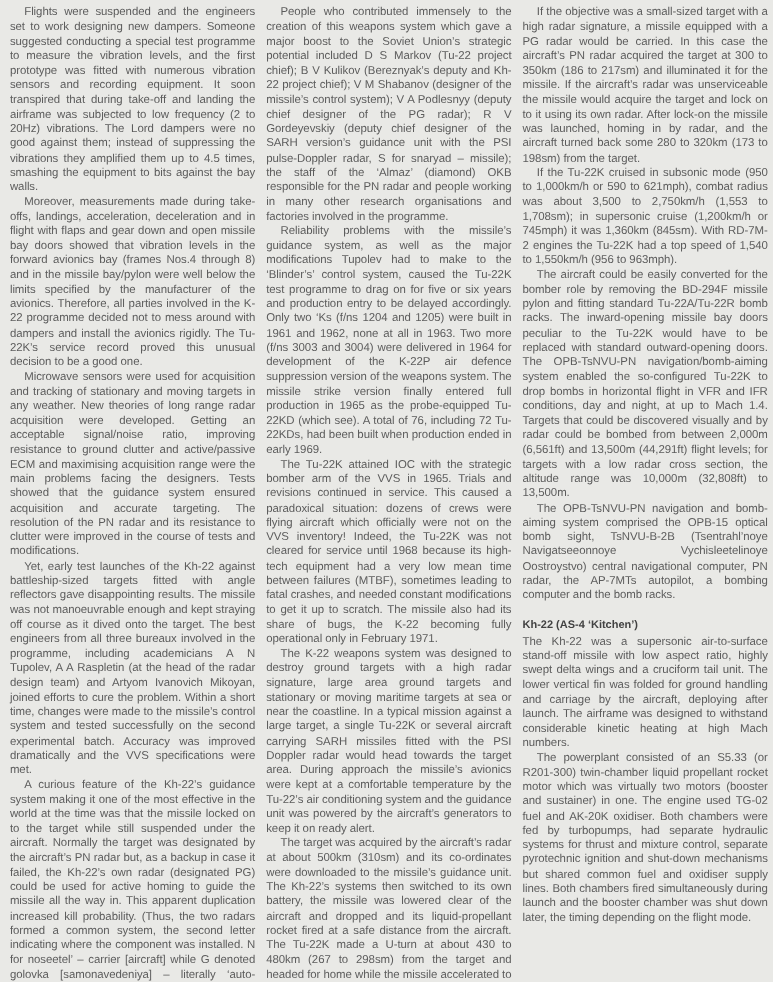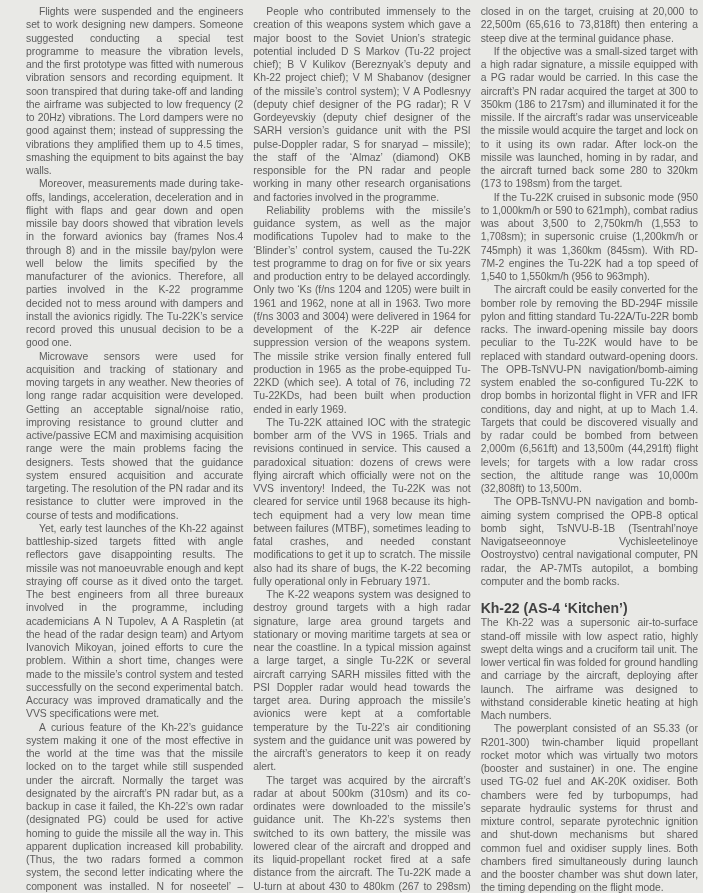--- a/index.html
+++ b/index.html
@@ -9,21 +9,21 @@
   }
   body {
     width: 703px;
     height: 893px;
     overflow: hidden;
   }
   .page {
     box-sizing: border-box;
     width: 703px;
     height: 893px;
-    padding: 5px 5px 0 26px;
+    padding: 5px 5px 0 9px;
     display: flex;
     gap: 10px;
     overflow: hidden;
     background: #e9e9e6;
   }
   .col {
     flex: 1 1 0;
     font-family: "Liberation Sans", sans-serif;
     font-size: 10.4px;
     line-height: 13.25px;
@@ -35,21 +35,21 @@
   }
   .col p {
     margin: 0;
     text-indent: 0;
   }
   .col p.indent {
     text-indent: 13px;
   }
   .section-heading {
     font-family: "Liberation Sans", sans-serif;
-    font-size: 14px;
+    font-size: 10px;
     font-weight: 700;
     color: #424242;
     margin: 14px 0 1px 0;
     text-align: left;
     letter-spacing: 0;
   }
 </style>
 </head>
 <body>
 
@@ -65,23 +65,22 @@
 
   <div class="col">
     <p class="indent">People who contributed immensely to the creation of this weapons system which gave a major boost to the Soviet Union’s strategic potential included D S Markov (Tu-22 project chief); B V Kulikov (Bereznyak’s deputy and Kh-22 project chief); V M Shabanov (designer of the missile’s control system); V A Podlesnyy (deputy chief designer of the PG radar); R V Gordeyevskiy (deputy chief designer of the SARH version’s guidance unit with the PSI pulse-Doppler radar, S for snaryad – missile); the staff of the ‘Almaz’ (diamond) OKB responsible for the PN radar and people working in many other research organisations and factories involved in the programme.</p>
     <p class="indent">Reliability problems with the missile’s guidance system, as well as the major modifications Tupolev had to make to the ‘Blinder’s’ control system, caused the Tu-22K test programme to drag on for five or six years and production entry to be delayed accordingly. Only two ‘Ks (f/ns 1204 and 1205) were built in 1961 and 1962, none at all in 1963. Two more (f/ns 3003 and 3004) were delivered in 1964 for development of the K-22P air defence suppression version of the weapons system. The missile strike version finally entered full production in 1965 as the probe-equipped Tu-22KD (which see). A total of 76, including 72 Tu-22KDs, had been built when production ended in early 1969.</p>
     <p class="indent">The Tu-22K attained IOC with the strategic bomber arm of the VVS in 1965. Trials and revisions continued in service. This caused a paradoxical situation: dozens of crews were flying aircraft which officially were not on the VVS inventory! Indeed, the Tu-22K was not cleared for service until 1968 because its high-tech equipment had a very low mean time between failures (MTBF), sometimes leading to fatal crashes, and needed constant modifications to get it up to scratch. The missile also had its share of bugs, the K-22 becoming fully operational only in February 1971.</p>
     <p class="indent">The K-22 weapons system was designed to destroy ground targets with a high radar signature, large area ground targets and stationary or moving maritime targets at sea or near the coastline. In a typical mission against a large target, a single Tu-22K or several aircraft carrying SARH missiles fitted with the PSI Doppler radar would head towards the target area. During approach the missile’s avionics were kept at a comfortable temperature by the Tu-22’s air conditioning system and the guidance unit was powered by the aircraft’s generators to keep it on ready alert.</p>
     <p class="indent">The target was acquired by the aircraft’s radar at about 500km (310sm) and its co-ordinates were downloaded to the missile’s guidance unit. The Kh-22’s systems then switched to its own battery, the missile was lowered clear of the aircraft and dropped and its liquid-propellant rocket fired at a safe distance from the aircraft. The Tu-22K made a U-turn at about 430 to 480km (267 to 298sm) from the target and headed for home while the missile accelerated to 3,000 to 3,600km/h (1,864 to 2,236mph) and</p>
   </div>
 
   <div class="col">
-    <p>closed in on the target, cruising at 20,000 to 22,500m (65,616 to 73,818ft) then entering a steep dive at the terminal guidance phase.</p>
     <p class="indent">If the objective was a small-sized target with a high radar signature, a missile equipped with a PG radar would be carried. In this case the aircraft’s PN radar acquired the target at 300 to 350km (186 to 217sm) and illuminated it for the missile. If the aircraft’s radar was unserviceable the missile would acquire the target and lock on to it using its own radar. After lock-on the missile was launched, homing in by radar, and the aircraft turned back some 280 to 320km (173 to 198sm) from the target.</p>
     <p class="indent">If the Tu-22K cruised in subsonic mode (950 to 1,000km/h or 590 to 621mph), combat radius was about 3,500 to 2,750km/h (1,553 to 1,708sm); in supersonic cruise (1,200km/h or 745mph) it was 1,360km (845sm). With RD-7M-2 engines the Tu-22K had a top speed of 1,540 to 1,550km/h (956 to 963mph).</p>
     <p class="indent">The aircraft could be easily converted for the bomber role by removing the BD-294F missile pylon and fitting standard Tu-22A/Tu-22R bomb racks. The inward-opening missile bay doors peculiar to the Tu-22K would have to be replaced with standard outward-opening doors. The OPB-TsNVU-PN navigation/bomb-aiming system enabled the so-configured Tu-22K to drop bombs in horizontal flight in VFR and IFR conditions, day and night, at up to Mach 1.4. Targets that could be discovered visually and by radar could be bombed from between 2,000m (6,561ft) and 13,500m (44,291ft) flight levels; for targets with a low radar cross section, the altitude range was 10,000m (32,808ft) to 13,500m.</p>
-    <p class="indent">The OPB-TsNVU-PN navigation and bomb-aiming system comprised the OPB-8 optical bomb sight, TsNVU-B-1B (Tsentrahl’noye Navigatseeonnoye Vychisleetelinoye Oostroystvo) central navigational computer, PN radar, the AP-7MTs autopilot, a bombing computer and the bomb racks.</p>
+    <p class="indent">The OPB-TsNVU-PN navigation and bomb-aiming system comprised the OPB-15 optical bomb sight, TsNVU-B-2B (Tsentrahl’noye Navigatseeonnoye Vychisleetelinoye Oostroystvo) central navigational computer, PN radar, the AP-7MTs autopilot, a bombing computer and the bomb racks.</p>
     <h2 class="section-heading">Kh-22 (AS-4 ‘Kitchen’)</h2>
     <p>The Kh-22 was a supersonic air-to-surface stand-off missile with low aspect ratio, highly swept delta wings and a cruciform tail unit. The lower vertical fin was folded for ground handling and carriage by the aircraft, deploying after launch. The airframe was designed to withstand considerable kinetic heating at high Mach numbers.</p>
     <p class="indent">The powerplant consisted of an S5.33 (or R201-300) twin-chamber liquid propellant rocket motor which was virtually two motors (booster and sustainer) in one. The engine used TG-02 fuel and AK-20K oxidiser. Both chambers were fed by turbopumps, had separate hydraulic systems for thrust and mixture control, separate pyrotechnic ignition and shut-down mechanisms but shared common fuel and oxidiser supply lines. Both chambers fired simultaneously during launch and the booster chamber was shut down later, the timing depending on the flight mode.</p>
   </div>
 
 </div>
 
 </body></html>

